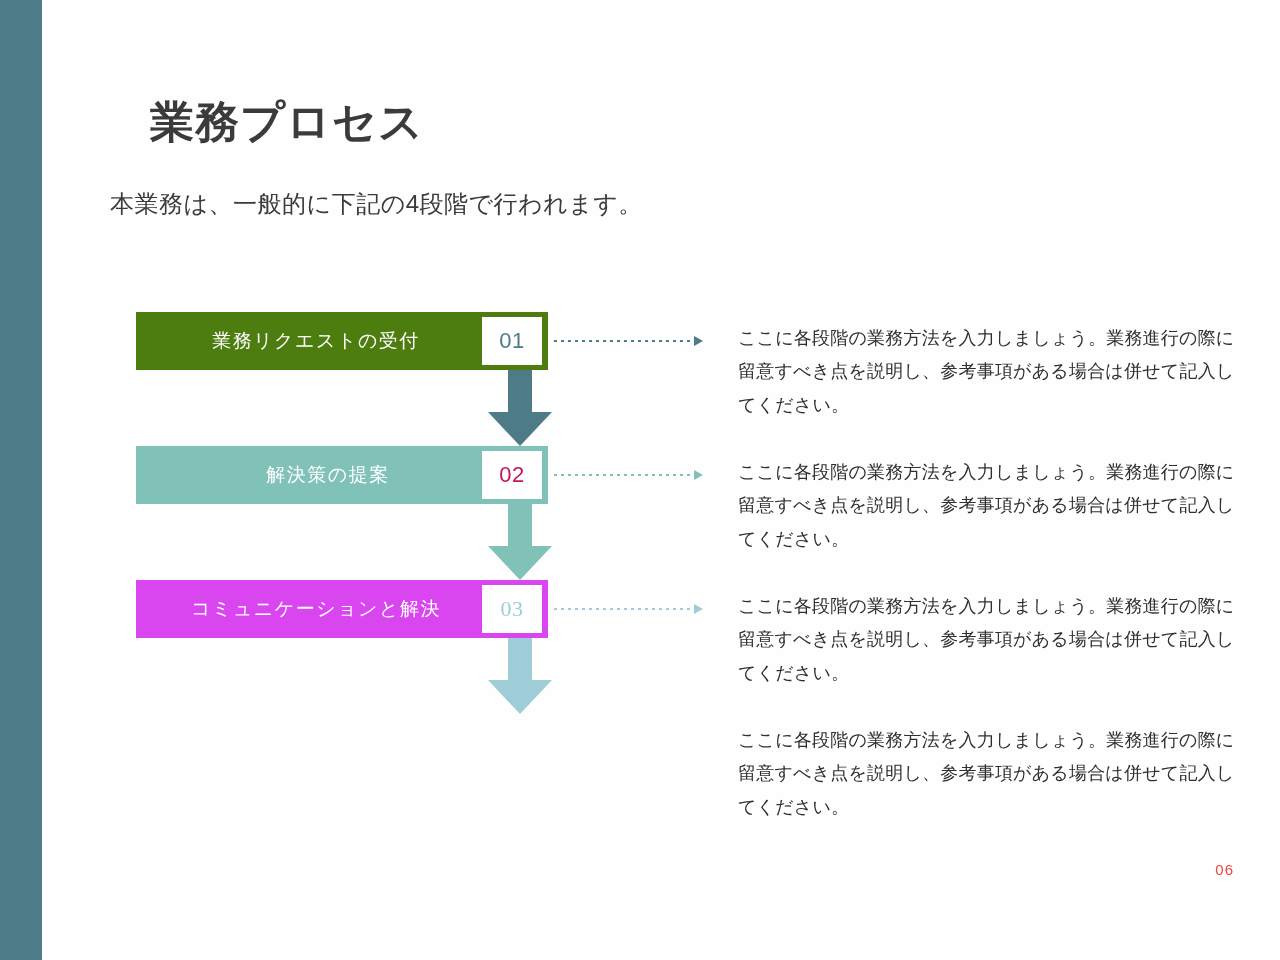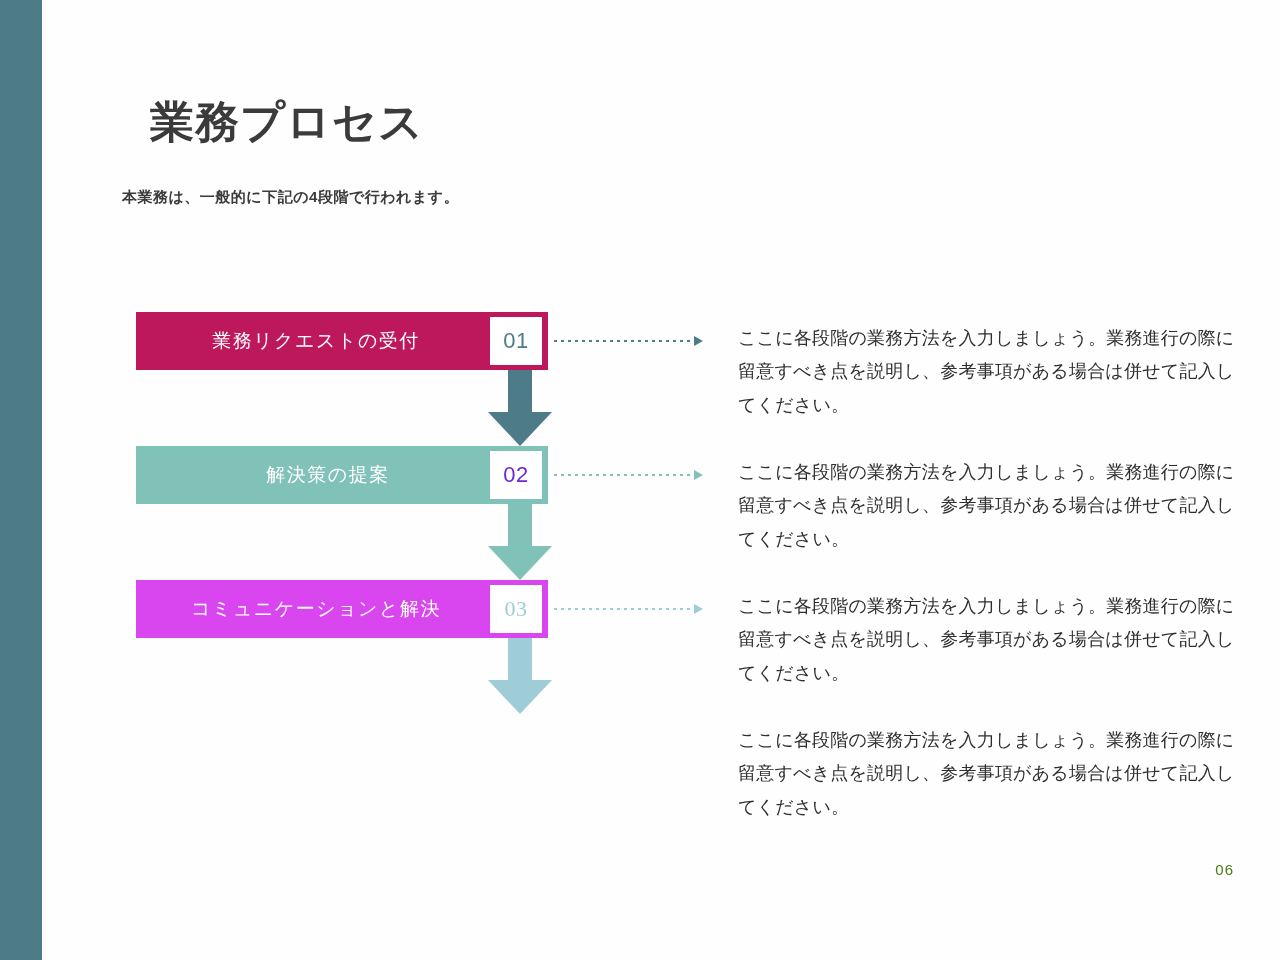--- a/index.html
+++ b/index.html
@@ -27,22 +27,22 @@
 
   
   .page-title{
     position:absolute; left:84px; top:96px;
     font-size:44px; font-weight:700; color:#3b3b3b;
     letter-spacing:1px; line-height:1.2;
     white-space:nowrap;
     margin-left:24px;
   }
   .page-subtitle{
-    position:absolute; left:80px; top:186px;
-    font-size:15px; font-weight:700; color:#3b3b3b;
+    position:absolute; left:68px; top:186px;
+    font-size:24px; font-weight:400; color:#3b3b3b;
     letter-spacing:0.5px; line-height:1.5;
     white-space:nowrap;
   }
 
   
   .flow{
     position:absolute; left:94px; top:312px;
     width:1100px; height:490px;
   }
   .step-row{
@@ -60,21 +60,21 @@
     display:flex; align-items:center; justify-content:center;
   }
   .step-label{
     font-size:19px; font-weight:400; color:#ffffff;
     letter-spacing:1.5px;
     margin-right:52px;
     white-space:nowrap;
   }
   .step-num-box{
     position:absolute; right:6px; top:5px;
-    width:52px; height:48px;
+    width:60px; height:48px;
     background:#ffffff;
     display:flex; align-items:center; justify-content:center;
   }
   .step-num{
     font-size:22px; font-weight:400;
     letter-spacing:0.5px;
   }
 
   
   .connector{
@@ -118,57 +118,57 @@
     color:#2f2f2f; letter-spacing:0.2px;margin-top:26px;
   }
   .desc.d0{ top:-16px; }
   .desc.d1{ top:118px; }
   .desc.d2{ top:252px; }
   .desc.d3{ top:386px; }
 
   
   .page-number{
     position:absolute; right:46px; bottom:82px;
-    font-size:15px; color:#4d7c0f; letter-spacing:1px;margin-left:32px;
+    font-size:15px; color:#ef4444; letter-spacing:1px;margin-left:32px;
   }
 </style>
 </head>
 <body>
 
 <div class="left-bar" style="background: rgb(77, 123, 136);"></div>
 
 <div class="slide" style="background: rgb(253, 254, 253);">
 
   <div class="page-title">業務プロセス</div>
   <div class="page-subtitle">本業務は、一般的に下記の4段階で行われます。</div>
 
   <div class="flow">
 
     <div class="step-row r0">
-      <div class="step-bar" style="background: #be185d; text-align: center;">
+      <div class="step-bar" style="background: #4d7c0f; text-align: center;">
         <span class="step-label">業務リクエストの受付</span>
         <span class="step-num-box">
           <span class="step-num" style="color: rgb(77, 123, 136);">01</span>
         </span>
       </div>
       <div class="dot-link">
         <div class="dot-line" style="background-image: repeating-linear-gradient(to right, rgb(77, 123, 136) 0px, rgb(77, 123, 136) 3px, transparent 3px, transparent 7px);"></div>
         <div class="dot-arrow" style="border-left-color: rgb(77, 123, 136);"></div>
       </div>
       <div class="connector">
         <div class="conn-stem" style="background: rgb(77, 123, 136);"></div>
         <div class="conn-head" style="border-top: 34px solid rgb(77, 123, 136);"></div>
       </div>
     </div>
 
     <div class="step-row r1">
       <div class="step-bar" style="background: rgb(128, 194, 184); padding-left: 24px;">
         <span class="step-label">解決策の提案</span>
         <span class="step-num-box">
-          <span class="step-num" style="color: #6d28d9;">02</span>
+          <span class="step-num" style="color: #be185d;">02</span>
         </span>
       </div>
       <div class="dot-link">
         <div class="dot-line" style="background-image: repeating-linear-gradient(to right, rgb(128, 194, 184) 0px, rgb(128, 194, 184) 3px, transparent 3px, transparent 7px);"></div>
         <div class="dot-arrow" style="border-left-color: rgb(128, 194, 184);"></div>
       </div>
       <div class="connector">
         <div class="conn-stem" style="background: rgb(128, 194, 184);"></div>
         <div class="conn-head" style="border-top: 34px solid rgb(128, 194, 184);"></div>
       </div>

